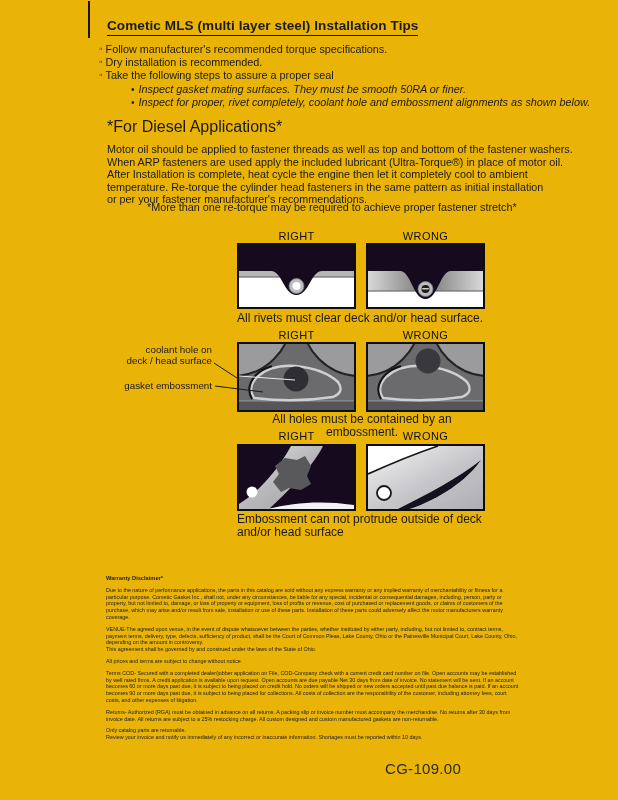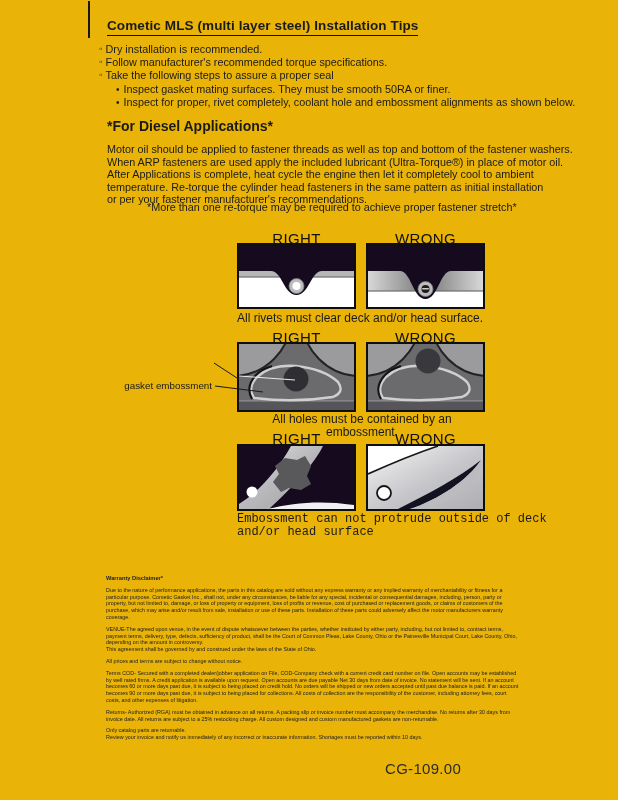--- a/index.html
+++ b/index.html
@@ -11,35 +11,35 @@
 
   .title {
     position:absolute; left:107px; top:18px; margin:0;
     font-size:13.5px; font-weight:bold; letter-spacing:0.1px;
     border-bottom:1.6px solid #101010; padding-bottom:2px;
   }
 
   .tips { position:absolute; left:99px; top:43px; font-size:10.8px; line-height:13.2px; }
   .tip { display:flex; align-items:baseline; }
   .tip.lvl1::before { content:"\25E6"; font-size:10px; margin-right:3px; position:relative; top:-1px; }
-  .tip.lvl2 { margin-left:17px; }
+  .tip.lvl2 { margin-left:32px;font-style:italic; }
   .tip.lvl2::before { content:"\2022"; font-size:10px; margin-right:4px; }
 
-  .diesel-heading { position:absolute; left:107px; top:118px; font-size:14px; font-weight:bold;text-align:center; }
+  .diesel-heading { position:absolute; left:107px; top:118px; font-size:16px; font-weight:normal;text-align:center; }
   .para { position:absolute; left:107px; width:482px; font-size:10.8px; line-height:12.6px; white-space:pre-line; }
   .p1 { top:143px; }
   .p2 { top:168px; }
   .note { top:201px; white-space:normal;margin-left:40px; }
 
-  .dg-header { position:absolute; width:119px; text-align:center; font-size:15px; letter-spacing:0.4px; color:#101010; }
+  .dg-header { position:absolute; width:119px; text-align:center; font-size:11px; letter-spacing:0.4px; color:#101010; }
   .dg-box { position:absolute; width:119px; border:2px solid #0e0e0e; background:#fff; box-sizing:border-box; }
   .dg-box svg { display:block; width:100%; height:100%; }
   .dg-caption { position:absolute; font-size:12px; line-height:13px; }
   .cap-center { width:250px; text-align:center; }
-  .pre { white-space:pre-line;font-family:Liberation Mono, monospace; }
+  .pre { white-space:pre-line; }
 
   .callout { position:absolute; left:90px; width:122px; text-align:right; font-size:9.8px; line-height:11px; white-space:pre-line; }
   .leader { position:absolute; left:113px; top:348px; width:200px; height:55px; z-index:5; }
 
   .legal { position:absolute; left:106px; top:575px; width:415px; font-size:5.4px; line-height:6.8px; color:#222; }
   .legal-heading { font-weight:bold; font-size:5.7px; margin:0 0 5px 0; }
   .legal p { margin:0 0 5px 0; white-space:pre-line; }
 
   .doc-code { position:absolute; left:385px; top:760px; font-size:15px; letter-spacing:0.3px; color:#2b2b2b; }
 </style>
@@ -47,40 +47,40 @@
 <body>
 
 <div class="page">
 
   <div class="scan-mark"></div>
 
   <h1 class="title">Cometic MLS (multi layer steel) Installation Tips</h1>
 
   <div class="tips">
     <div class="tip lvl1">
+        <span>Follow manufacturer's recommended torque specifications.</span>
+      </div>
+    <div class="tip lvl1">
         <span>Dry installation is recommended.</span>
-      </div>
-    <div class="tip lvl1">
-        <span>Follow manufacturer's recommended torque specifications.</span>
       </div>
     <div class="tip lvl1">
         <span>Take the following steps to assure a proper seal</span>
       </div>
     <div class="tip lvl2">
         <span>Inspect gasket mating surfaces.  They must be smooth 50RA or finer.</span>
       </div>
     <div class="tip lvl2">
         <span>Inspect for proper, rivet completely, coolant hole and embossment alignments as shown below.</span>
       </div>
   </div>
 
   <div class="diesel-heading">*For Diesel Applications*</div>
   <div class="para p1">Motor oil should be applied to fastener threads as well as top and bottom of the fastener washers.
 When ARP fasteners are used apply the included lubricant (Ultra-Torque®) in place of motor oil.</div>
-  <div class="para p2">After Applications is complete, heat cycle the engine then let it completely cool to ambient
+  <div class="para p2">After Installation is complete, heat cycle the engine then let it completely cool to ambient
 temperature. Re-torque the cylinder head fasteners in the same pattern as initial installation
 or per your fastener manufacturer's recommendations.</div>
   <div class="para note">*More than one re-torque may be required to achieve proper fastener stretch*</div>
 
   <div class="dg-header" style="left:237px; top:230px;">RIGHT</div>
   <div class="dg-header" style="left:366px; top:230px;">WRONG</div>
 
   <div class="dg-box" style="left:237px; top:243px; height:66px;">
     <svg viewBox="0 0 115 62" preserveAspectRatio="none">
       <rect x="0" y="0" width="115" height="62" fill="#ffffff"></rect>
@@ -112,20 +112,22 @@
       <circle cx="57.5" cy="44" r="4" fill="#1c1c1c"></circle>
       <rect x="54" y="43" width="7" height="1.6" rx="0.8" fill="#cfcfcf"></rect>
     </svg>
   </div>
 
   <div class="dg-caption" style="left:237px; top:312px;">All rivets must clear deck and/or head surface.</div>
 
   <div class="dg-header" style="left:237px; top:329px;">RIGHT</div>
   <div class="dg-header" style="left:366px; top:329px;">WRONG</div>
 
+  <div class="callout" style="top:344px;">coolant hole on
+deck / head surface</div>
   <div class="callout" style="top:380px;">gasket embossment</div>
 
   <div class="dg-box" style="left:237px; top:342px; height:70px;">
     <svg viewBox="0 0 115 66" preserveAspectRatio="none">
       <rect x="0" y="0" width="115" height="66" fill="#6b6b6d"></rect>
       <circle cx="-6" cy="-26" r="58" fill="#9b9b9d" stroke="#232323" stroke-width="2"></circle>
       <circle cx="121" cy="-26" r="58" fill="#9b9b9d" stroke="#232323" stroke-width="2"></circle>
       <rect x="0" y="57" width="115" height="9" fill="#56565a"></rect>
       <rect x="0" y="56.3" width="115" height="1.2" fill="#8f8f92"></rect>
       <path d="M15,54 Q8,44 18,33 Q32,20 57,22 Q85,25 99,38 Q106,48 94,53 Q55,59 15,54 Z" fill="none" stroke="#cfcfcf" stroke-width="2.4"></path>

